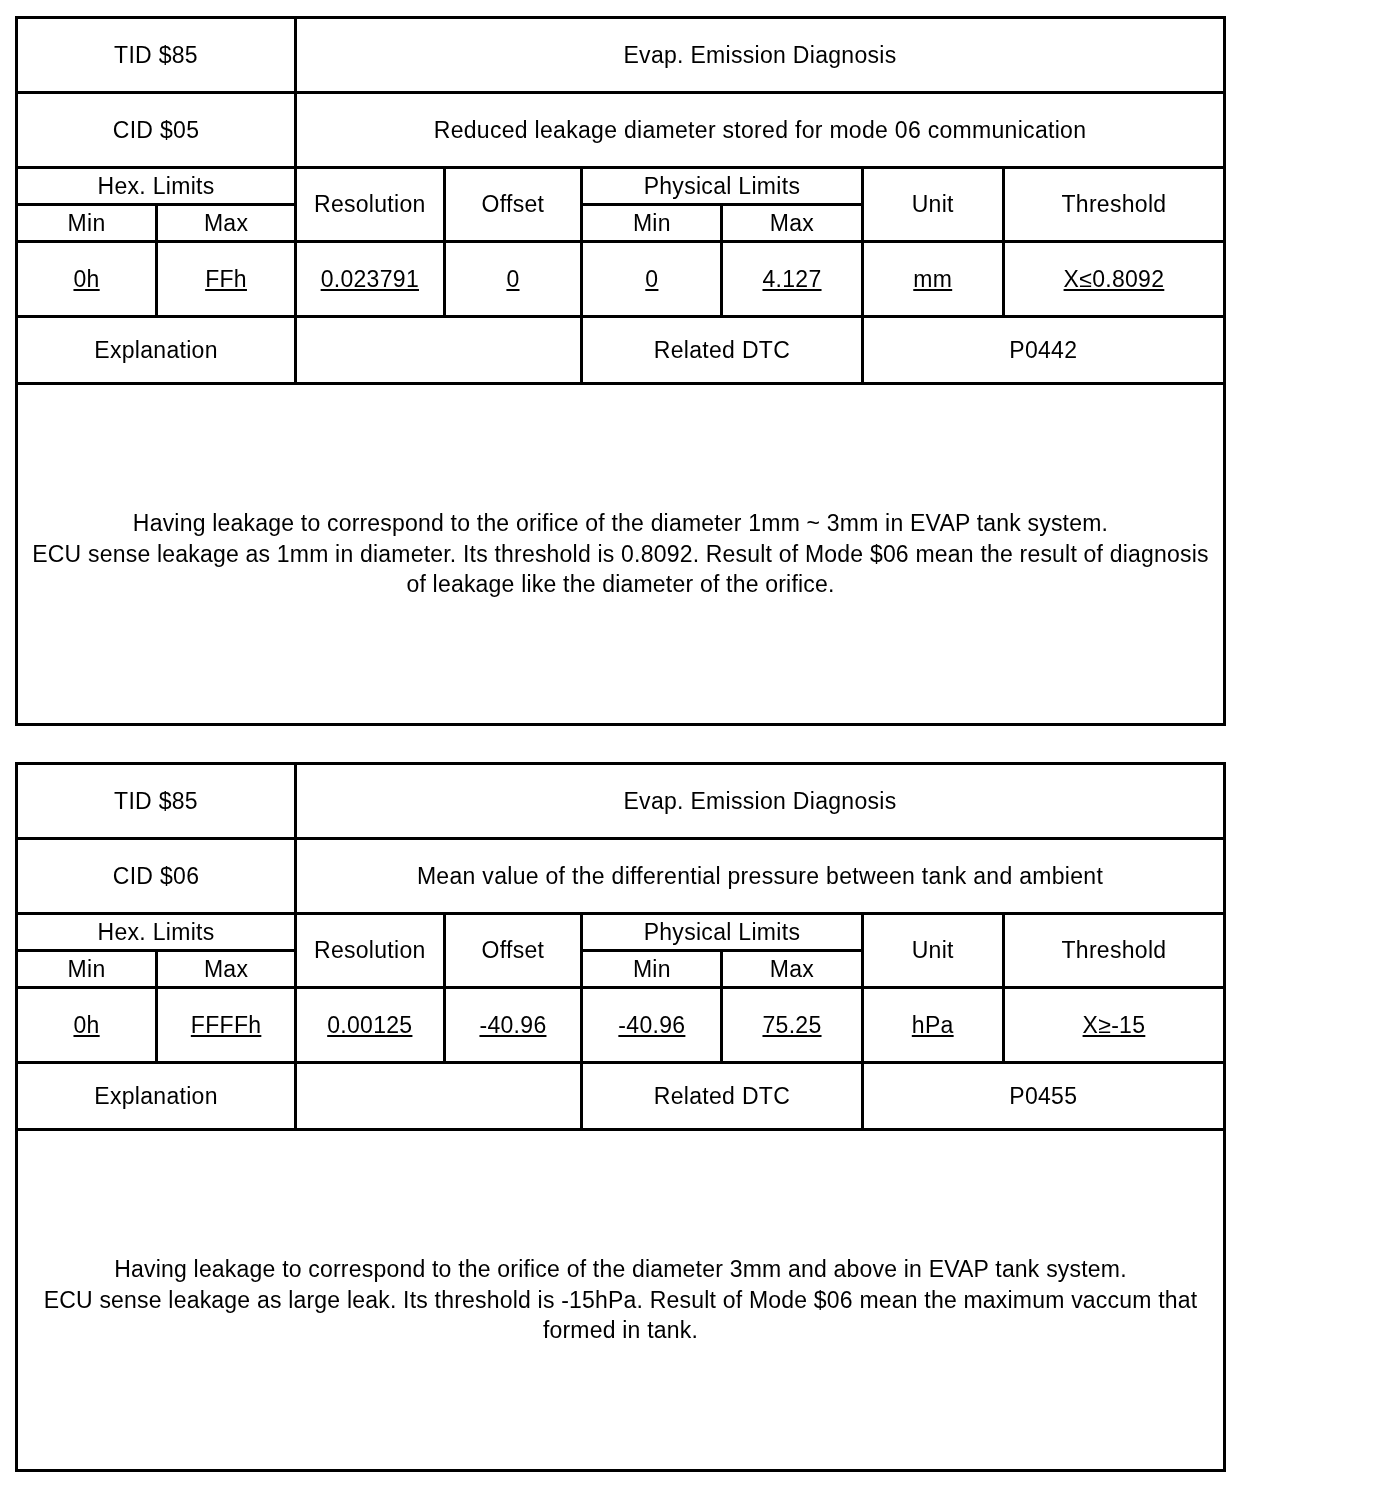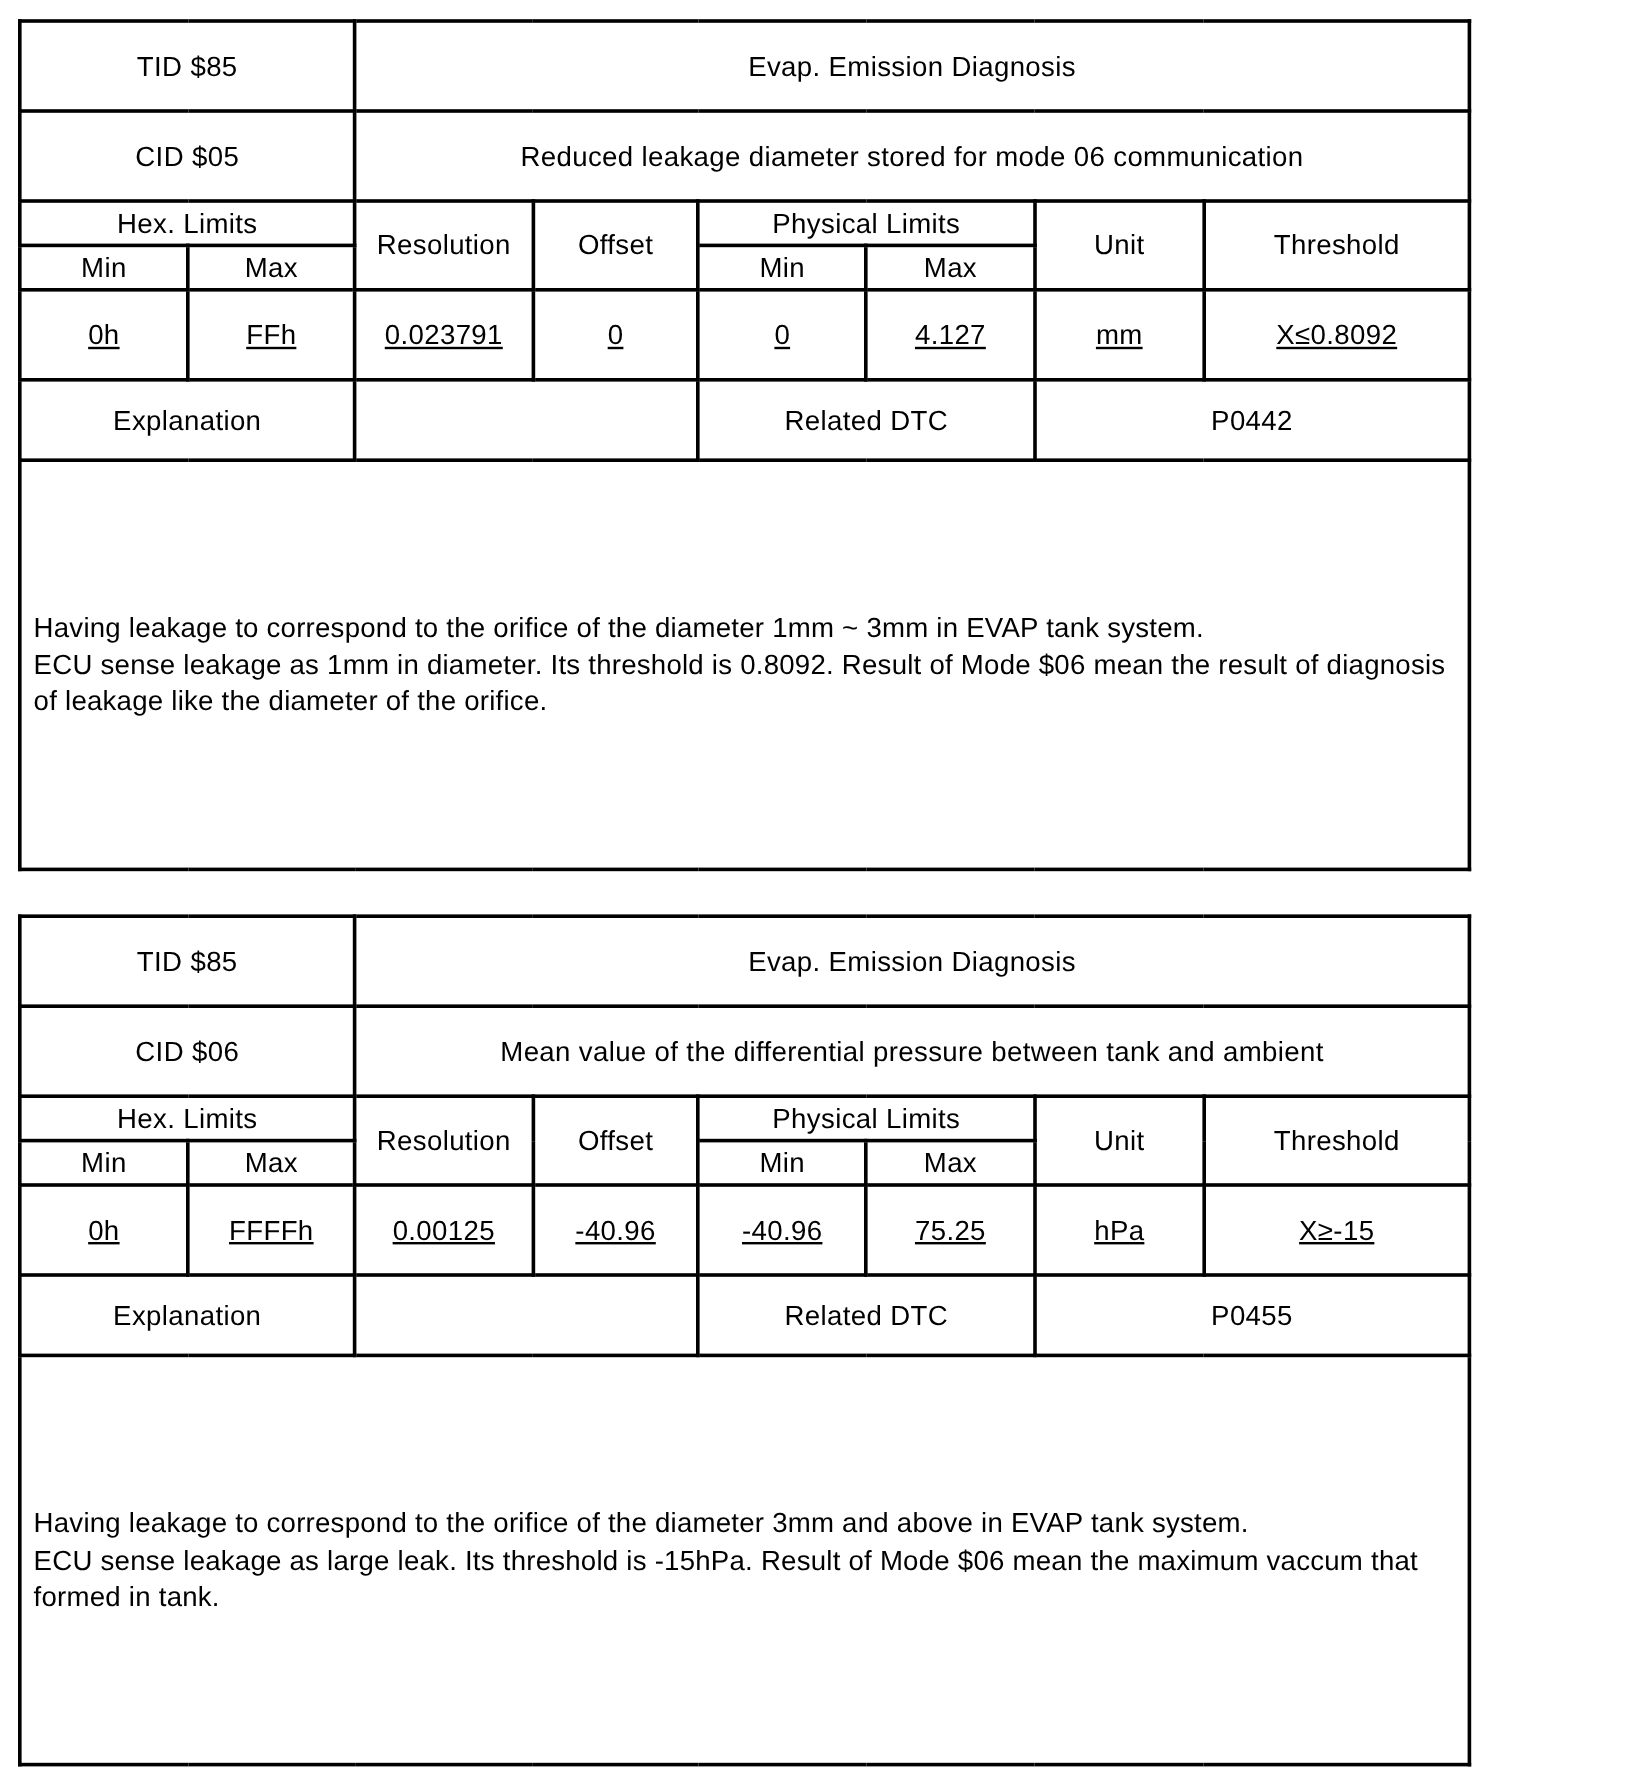--- a/index.html
+++ b/index.html
@@ -32,21 +32,21 @@
     letter-spacing: 0.3px;
     padding: 2px 4px;
     overflow: hidden;
   }
   tr.r-title td { height: 68px; }
   tr.r-head td  { height: 30px; }
   tr.r-val td   { height: 68px; text-decoration: underline; }
   tr.r-exp td   { height: 60px; }
   tr.r-text td.exp-text {
     height: 326px;
-    text-align: left;
+    text-align: center;
     vertical-align: middle;
     white-space: pre-line;
     padding: 6px 10px;
     line-height: 1.32;
     letter-spacing: 0.2px;
   }
 </style>
 </head>
 <body>
 

